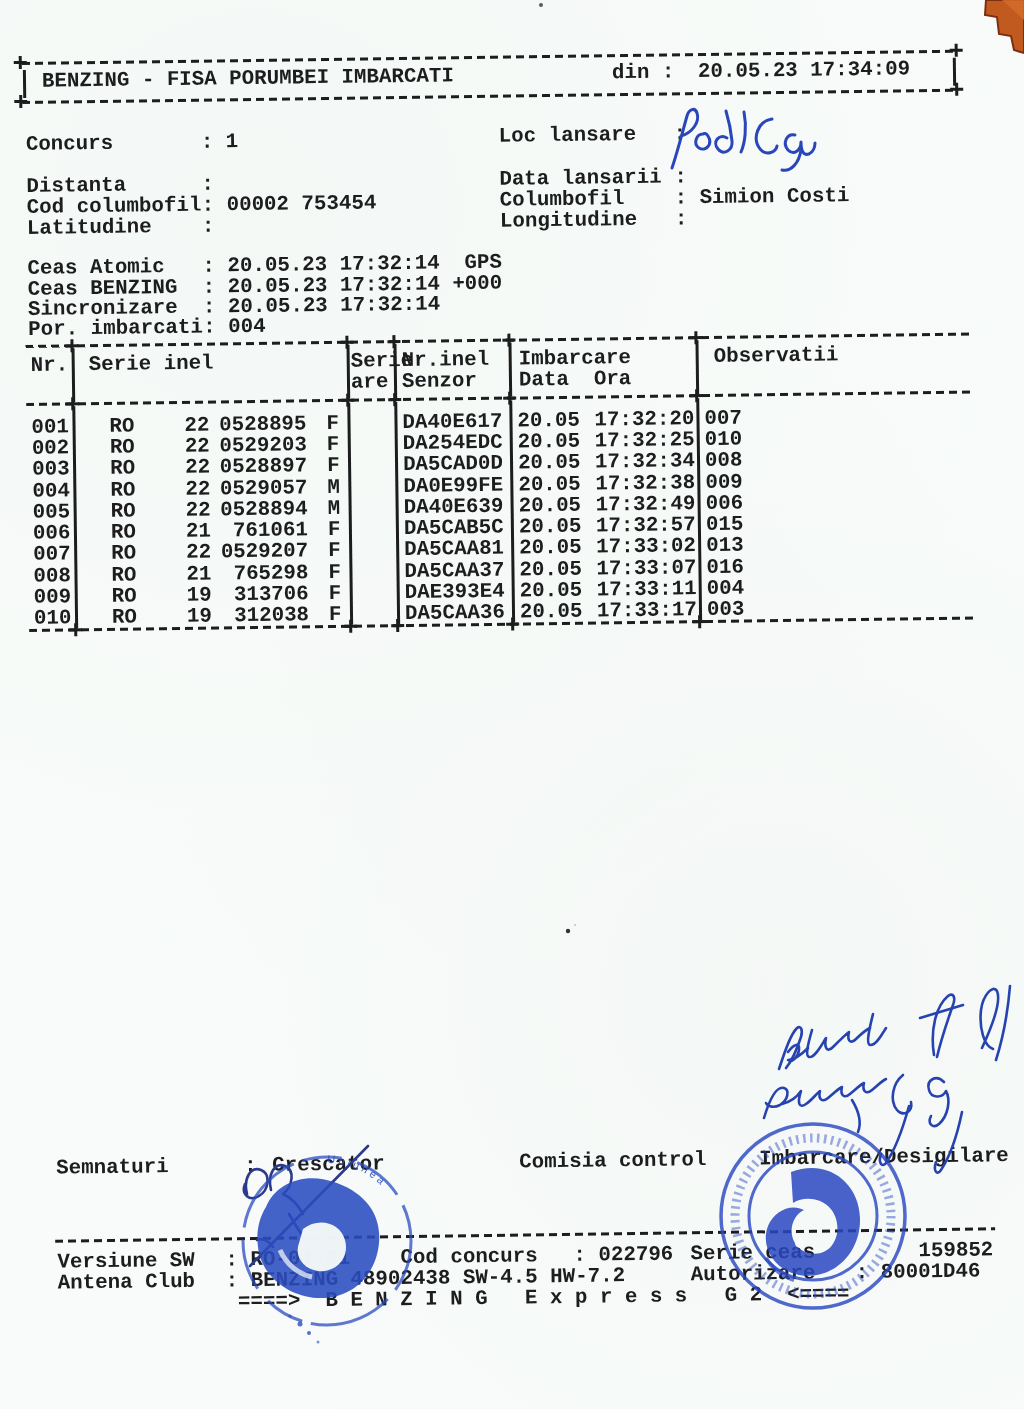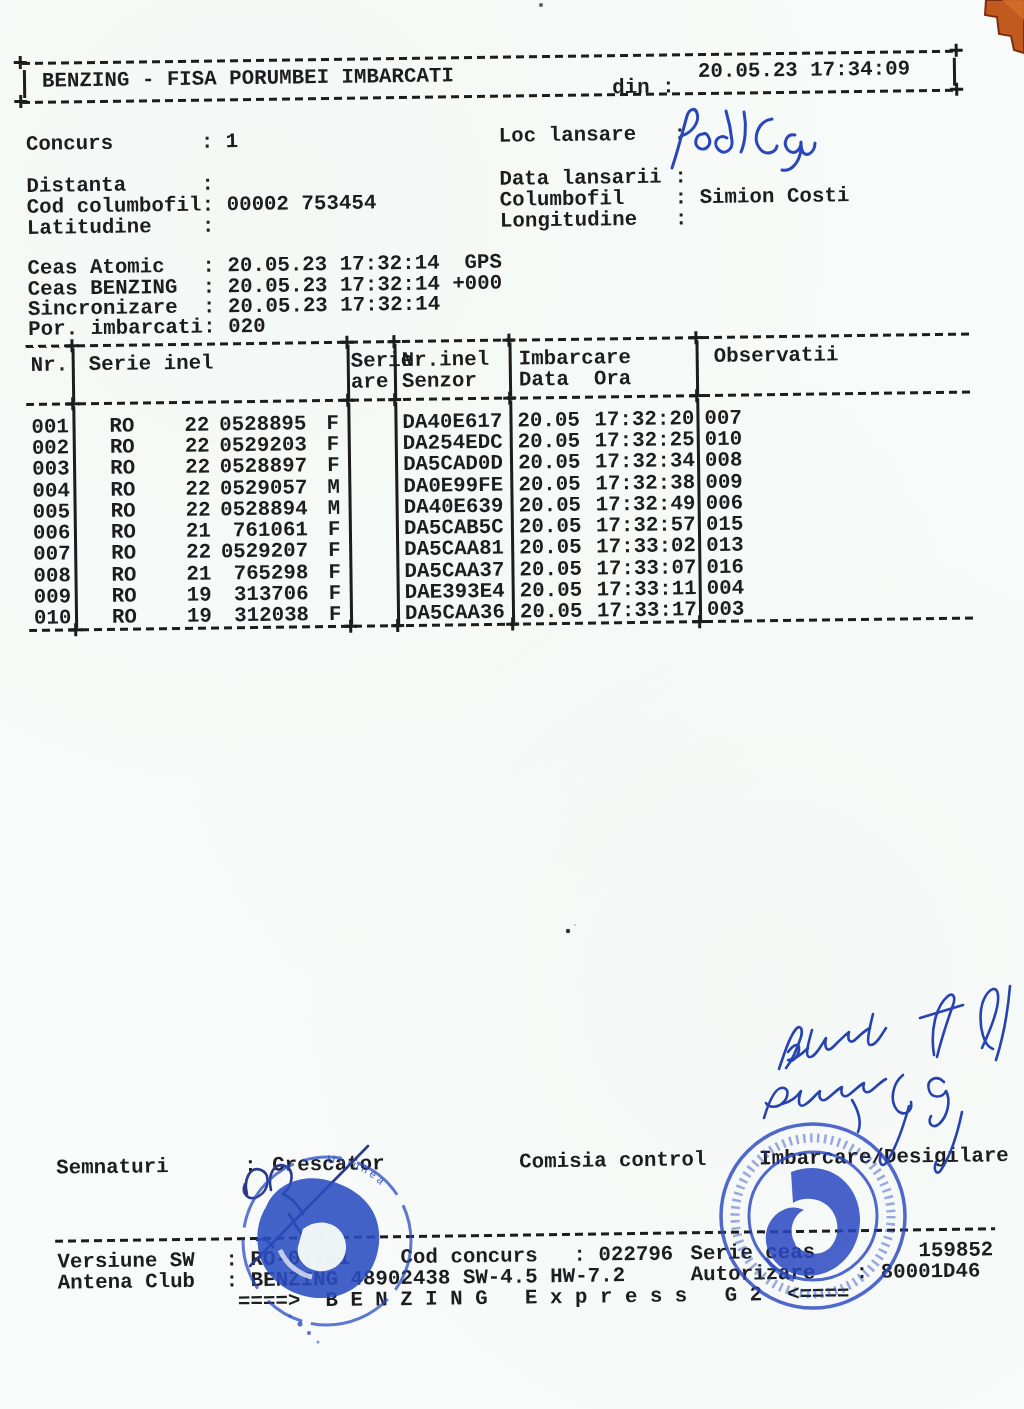--- a/index.html
+++ b/index.html
@@ -38,37 +38,37 @@
 
     <div class="dash" style="left:22px;top:62px;width:932px;"></div>
     <div class="dash" style="left:22px;top:101px;width:932px;"></div>
     <span class="cross" style="left:14px;top:56px;"></span>
     <span class="cross" style="left:950px;top:56px;"></span>
     <span class="cross" style="left:14px;top:95px;"></span>
     <span class="cross" style="left:950px;top:95px;"></span>
     <div class="vbar" style="left:23px;top:70px;height:28px;"></div>
     <div class="vbar" style="left:953px;top:70px;height:28px;"></div>
     <span class="t" style="left:42px;top:71px;">BENZING - FISA PORUMBEI IMBARCATI</span>
-    <span class="t" style="left:612px;top:85px;font-family:Liberation Mono, monospace;">din :</span>
+    <span class="t" style="left:612px;top:70px;font-family:Liberation Mono, monospace;">din :</span>
     <span class="t" style="left:698px;top:70px;">20.05.23 17:34:09</span>
 
     <div class="t" style="left:25px;top:134px;"><span class="lbl">Concurs</span><span>: 1</span></div>
     <div class="t" style="left:25px;top:176px;"><span class="lbl">Distanta</span><span>:</span></div>
     <div class="t" style="left:25px;top:197px;"><span class="lbl">Cod columbofil</span><span>: 00002 753454</span></div>
     <div class="t" style="left:25px;top:218px;"><span class="lbl">Latitudine</span><span>:</span></div>
 
     <div class="t" style="left:498px;top:132px;"><span class="lbl">Loc lansare</span><span>:</span></div>
     <div class="t" style="left:498px;top:175px;"><span class="lbl">Data lansarii</span><span>:</span></div>
     <div class="t" style="left:498px;top:196px;"><span class="lbl">Columbofil</span><span>: Simion Costi</span></div>
     <div class="t" style="left:498px;top:217px;"><span class="lbl">Longitudine</span><span>:</span></div>
 
     <div class="t" style="left:25px;top:258px;"><span class="lbl">Ceas Atomic</span><span>: 20.05.23 17:32:14  GPS</span></div>
     <div class="t" style="left:25px;top:279px;"><span class="lbl">Ceas BENZING</span><span>: 20.05.23 17:32:14 +000</span></div>
     <div class="t" style="left:25px;top:299px;"><span class="lbl">Sincronizare</span><span>: 20.05.23 17:32:14</span></div>
-    <div class="t" style="left:25px;top:319px;"><span class="lbl">Por. imbarcati</span><span>: 020</span></div>
+    <div class="t" style="left:25px;top:319px;"><span class="lbl">Por. imbarcati</span><span>: 004</span></div>
 
     <div class="dash" style="left:22px;top:345px;width:948px;"></div>
     <div class="dash" style="left:22px;top:403px;width:948px;"></div>
     <div class="dash" style="left:22px;top:629px;width:948px;"></div>
 
     <span class="cross" style="left:62px;top:340px;"></span>
     <span class="cross" style="left:337px;top:340px;"></span>
     <span class="cross" style="left:384px;top:340px;"></span>
     <span class="cross" style="left:499px;top:340px;"></span>
     <span class="cross" style="left:686px;top:340px;"></span>

